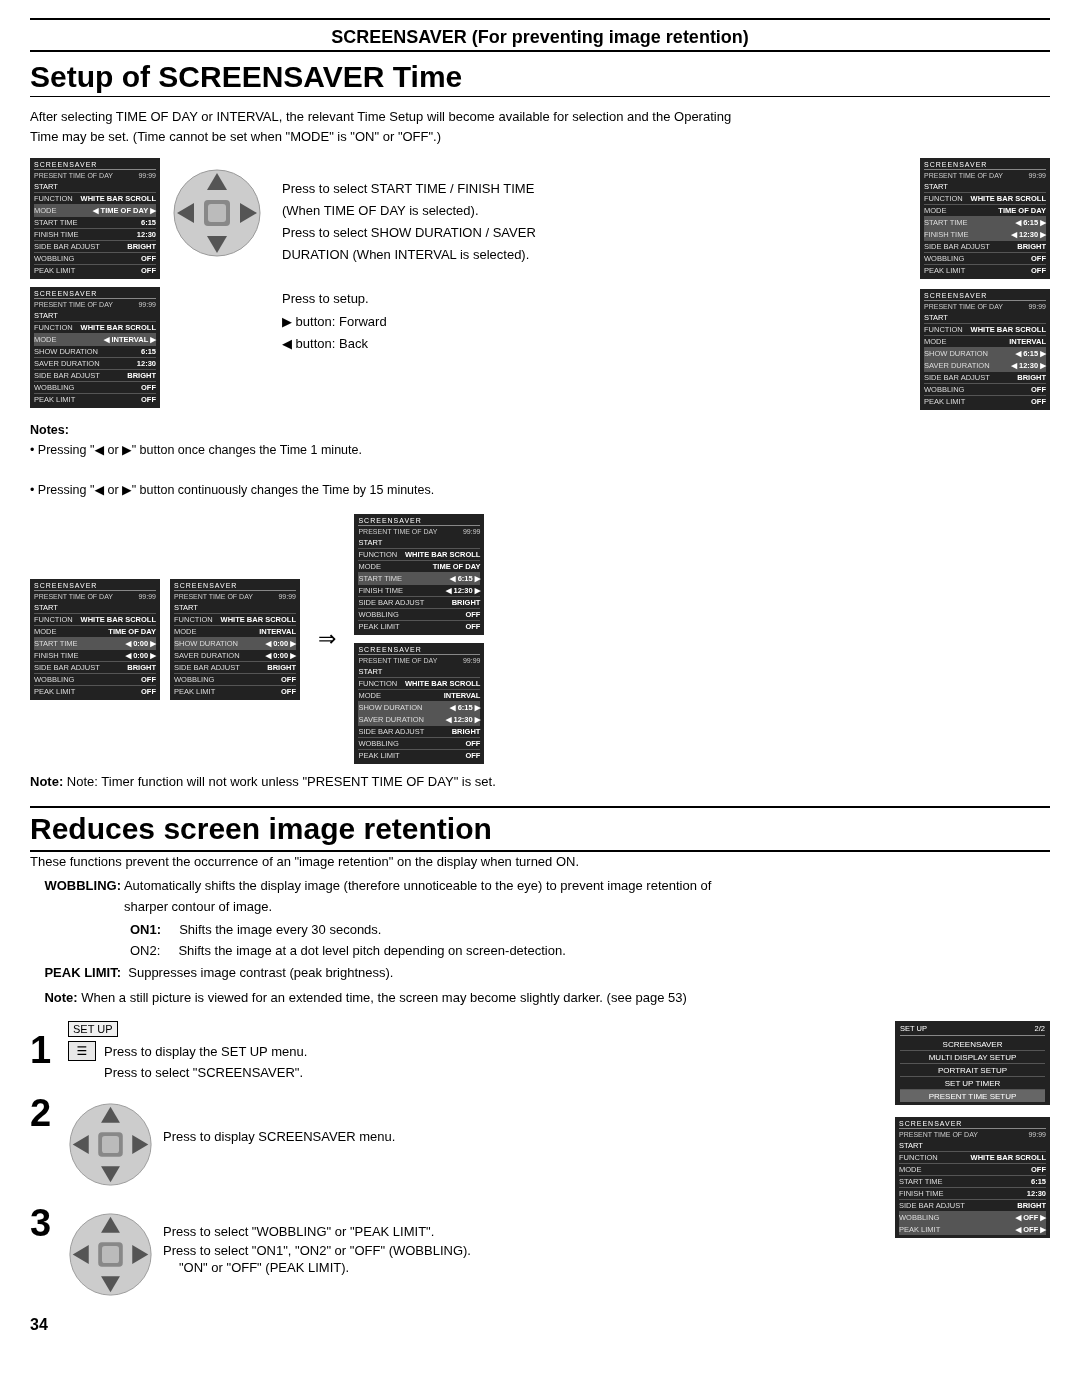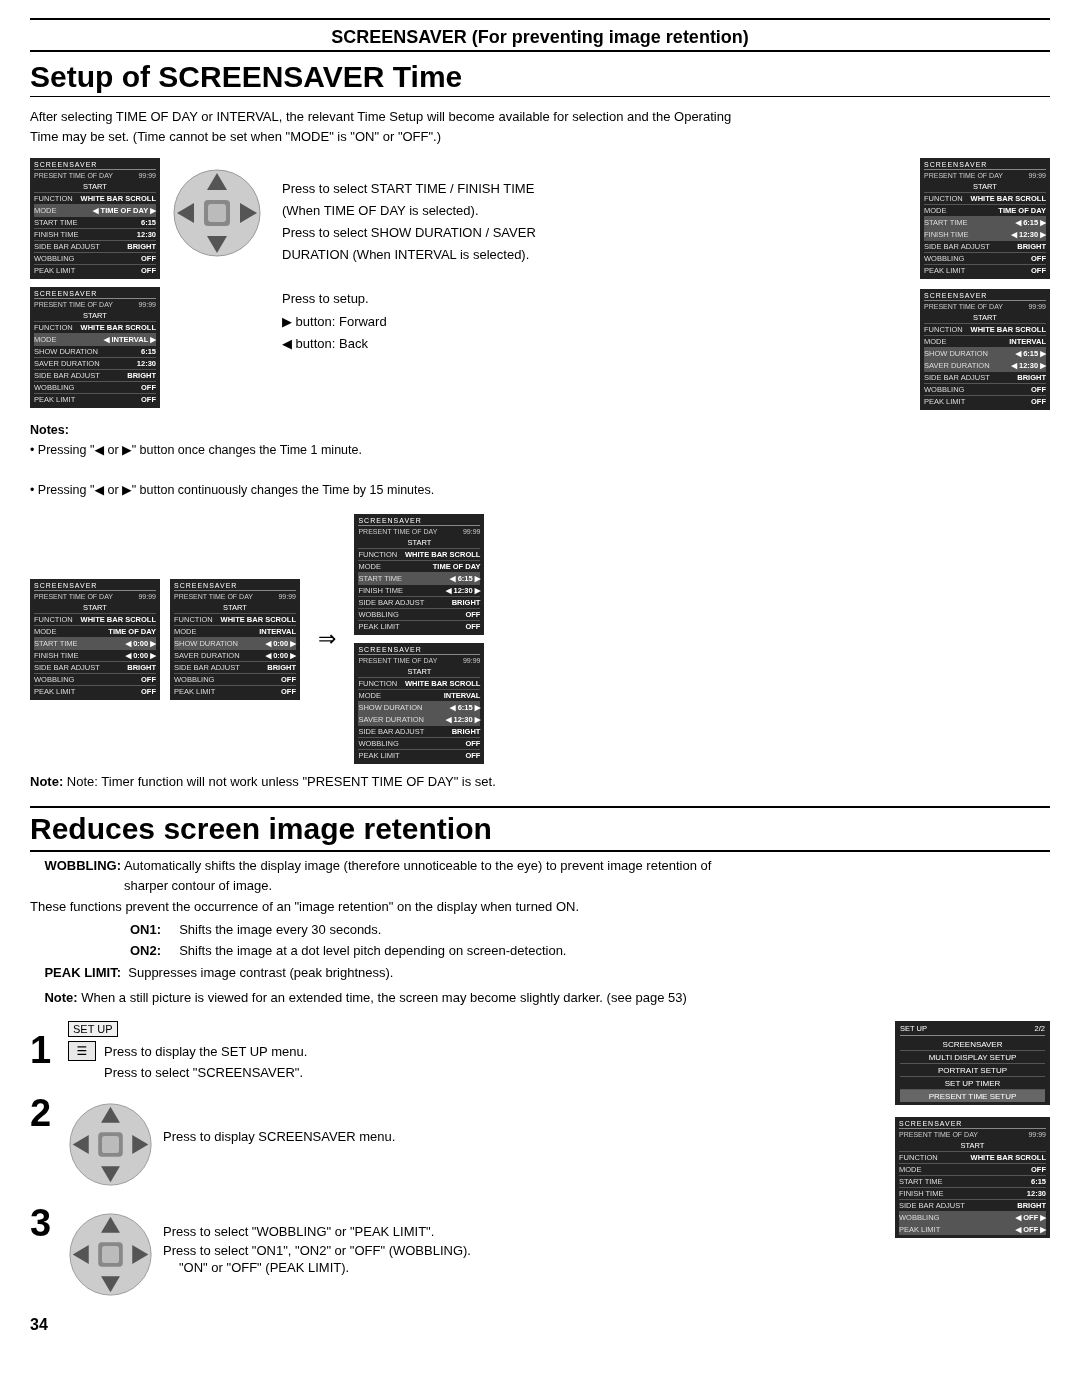--- a/index.html
+++ b/index.html
@@ -72,21 +72,20 @@
       border-bottom: 0.3px solid #555;
     }
     .ss-box .ss-row:last-child { border-bottom: none; }
     .ss-box .ss-row .ss-label { color: #ddd; }
     .ss-box .ss-row .ss-val { color: #fff; font-weight: bold; }
     .ss-box .ss-row .ss-val-arr { color: #fff; font-weight: bold; display: flex; align-items: center; gap: 2px; }
     .ss-box .ss-highlight {
       background: #555;
     }
     .ss-box .ss-start {
-      text-align: center;
       font-size: 7.5px;
       padding: 1px 0;
       border-bottom: 0.3px solid #555;
     }
 
     .top-diagrams {
       display: flex;
       gap: 12px;
       align-items: flex-start;
       margin-bottom: 10px;
@@ -556,32 +555,32 @@
 
 <div class="note-line">
   <strong>Note:</strong> <span>Note: Timer function will not work unless "PRESENT TIME OF DAY" is set.</span>
 </div>
 
 <div class="section-divider">
   <h2>Reduces screen image retention</h2>
 </div>
 
 <div class="reduces-intro">
+  <div>These functions prevent the occurrence of an "image retention" on the display when turned ON.</div>
   <div style="margin-top:4px;">
     &nbsp;&nbsp;&nbsp;&nbsp;<span style="font-weight:bold;">WOBBLING:</span>
     <span>Automatically shifts the display image (therefore unnoticeable to the eye) to prevent image retention of</span><br>
     &nbsp;&nbsp;&nbsp;&nbsp;&nbsp;&nbsp;&nbsp;&nbsp;&nbsp;&nbsp;&nbsp;&nbsp;&nbsp;&nbsp;&nbsp;&nbsp;&nbsp;&nbsp;&nbsp;&nbsp;&nbsp;&nbsp;&nbsp;&nbsp;&nbsp;&nbsp;<span>sharper contour of image.</span>
   </div>
-  <div>These functions prevent the occurrence of an "image retention" on the display when turned ON.</div>
   <div style="margin-top:2px; margin-left:100px;">
     <span style="font-weight:bold;">ON1:</span>&nbsp;&nbsp;&nbsp;&nbsp;
     <span>Shifts the image every 30 seconds.</span>
   </div>
   <div style="margin-left:100px;">
-    <span style="font-weight:bold;">ON2:</span>&nbsp;&nbsp;&nbsp;&nbsp;
+    <span style="font-weight:normal;">ON2:</span>&nbsp;&nbsp;&nbsp;&nbsp;
     <span>Shifts the image at a dot level pitch depending on screen-detection.</span>
   </div>
   <div style="margin-top:2px;">
     &nbsp;&nbsp;&nbsp;&nbsp;<span style="font-weight:bold;">PEAK LIMIT:</span>
     &nbsp;<span>Suppresses image contrast (peak brightness).</span>
   </div>
   <div style="margin-top:4px;">
     &nbsp;&nbsp;&nbsp;&nbsp;<strong>Note:</strong>
     <span>When a still picture is viewed for an extended time, the screen may become slightly darker. (see page 53)</span>
   </div>

